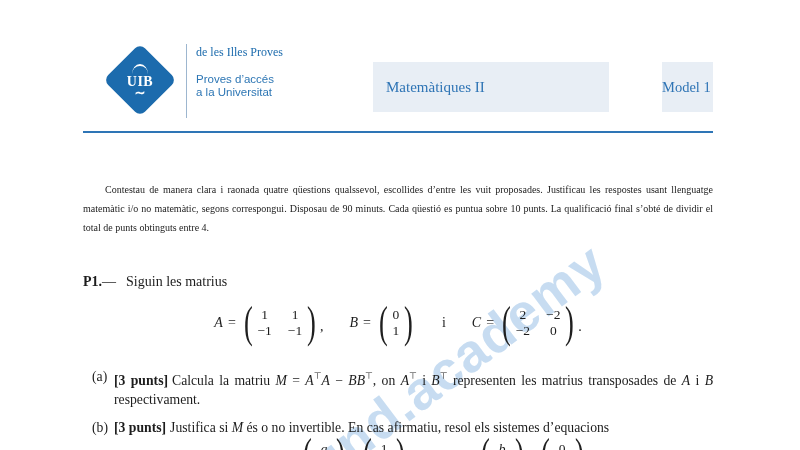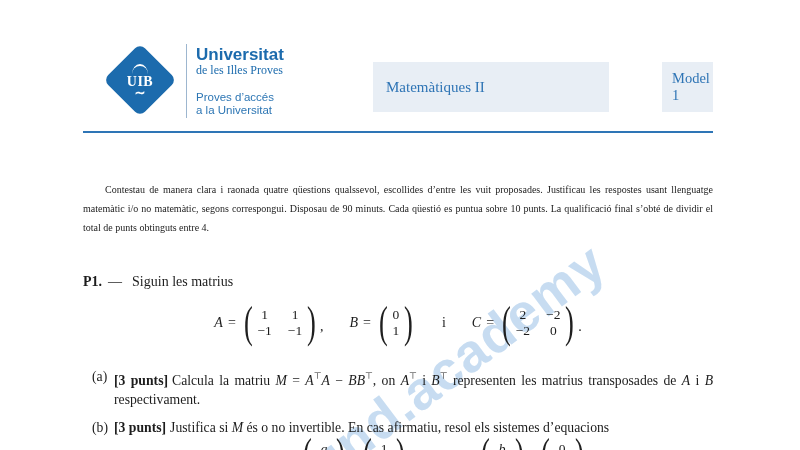--- a/index.html
+++ b/index.html
@@ -34,29 +34,29 @@
   .logo-text { position:absolute; left:196px; top:46px; color:#1c6bad; }
   .uni-name { font-family:"Liberation Sans", sans-serif; font-weight:bold; font-size:17px; line-height:18px; }
   .uni-sub  { font-family:"Liberation Serif", serif; font-size:12px; line-height:13px; }
   .tagline  { margin-top:14px; font-family:"Liberation Sans", sans-serif; font-size:11.5px; line-height:13px; color:#2d76b4; }
   
   .subject-box, .model-box {
     position:absolute; top:62px; height:50px; background:#e8eef5;
     display:flex; align-items:center; color:#2e74b5; font-size:15px;
   }
   .subject-box { left:373px; width:236px; padding-left:13px; box-sizing:border-box; }
-  .model-box   { left:662px; width:51px;  padding-left:10px;  box-sizing:border-box; font-size:14.5px; }
+  .model-box   { left:662px; width:51px;  padding-left:0;  box-sizing:border-box; font-size:14.5px; }
   .rule { position:absolute; left:83px; top:131px; width:630px; height:2px; background:#2e75b6; }
   
   .intro { position:absolute; left:83px; top:147px; width:630px;
     font-size:10px; line-height:19px; text-align:justify;margin-top:33px; }
   .intro p { margin:0; text-indent:22px; }
   
   .p1-head { position:absolute; left:83px; top:274px; font-size:14px; }
-  .p1-head b { margin-right:6px; }
+  .p1-head b { }
   .p1-head .dash { margin-right:10px; }
   
   .mathrow { position:absolute; left:83px; top:298px; width:630px; height:50px;
     display:flex; justify-content:center; align-items:center; gap:26px; font-size:14px; }
   .mexpr { display:inline-flex; align-items:center; }
   .mexpr .lhs { font-style:italic; margin-right:5px; }
   .mexpr .eq { margin-right:5px; font-style:normal; }
   .bigparen { font-size:44px; line-height:40px; display:inline-block;
     transform:scaleX(.6); font-weight:400; color:#1f1f1f; }
   .cells { display:inline-grid; column-gap:16px; padding:0 2px; text-align:center;
@@ -93,21 +93,20 @@
 
     <div class="diamond">
       <div class="diamond-inner">
         <span class="logo-arc"></span>
         <span class="logo-uib">UIB</span>
         <span class="logo-wave">∼</span>
       </div>
     </div>
     <div class="logo-divider"></div>
     <div class="logo-text">
-      <div class="uni-name">Universitat</div>
       <div class="uni-sub">de les Illes Proves</div>
       <div class="tagline">
         <div>Proves d’accés</div>
         <div>a la Universitat</div>
       </div>
     </div>
 
     <div class="subject-box">
       <span>Matemàtiques II</span>
     </div>

